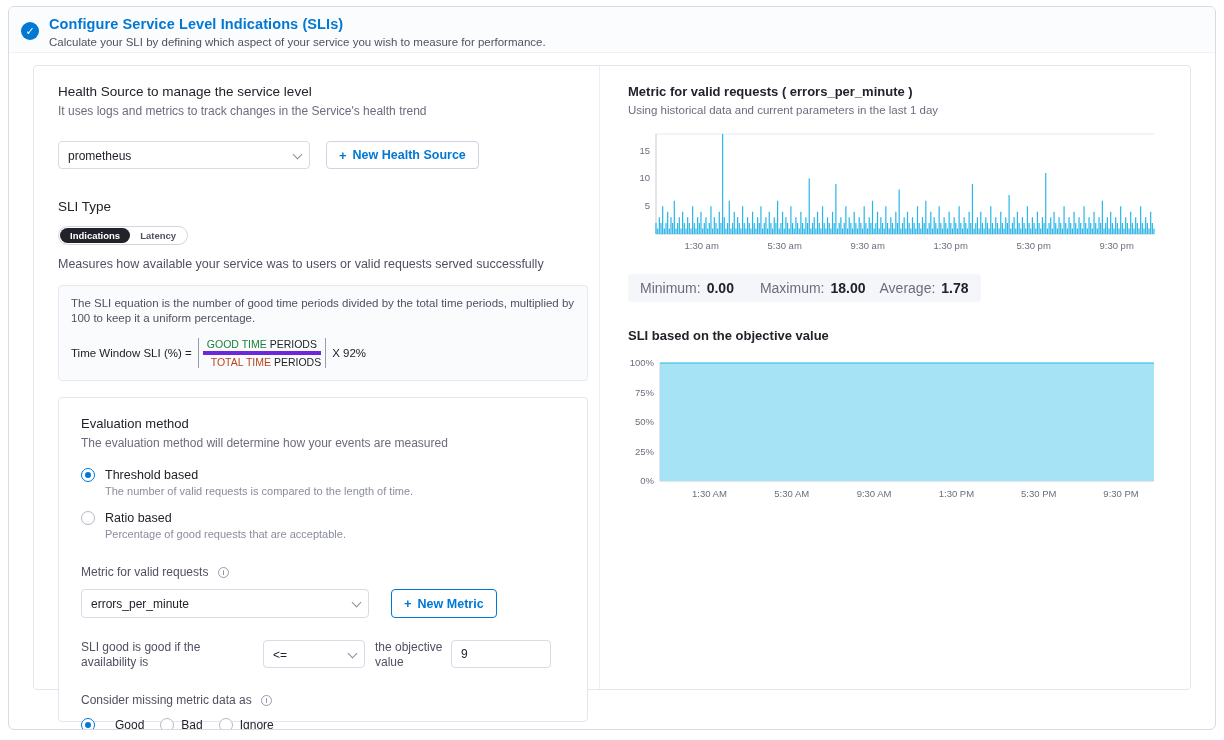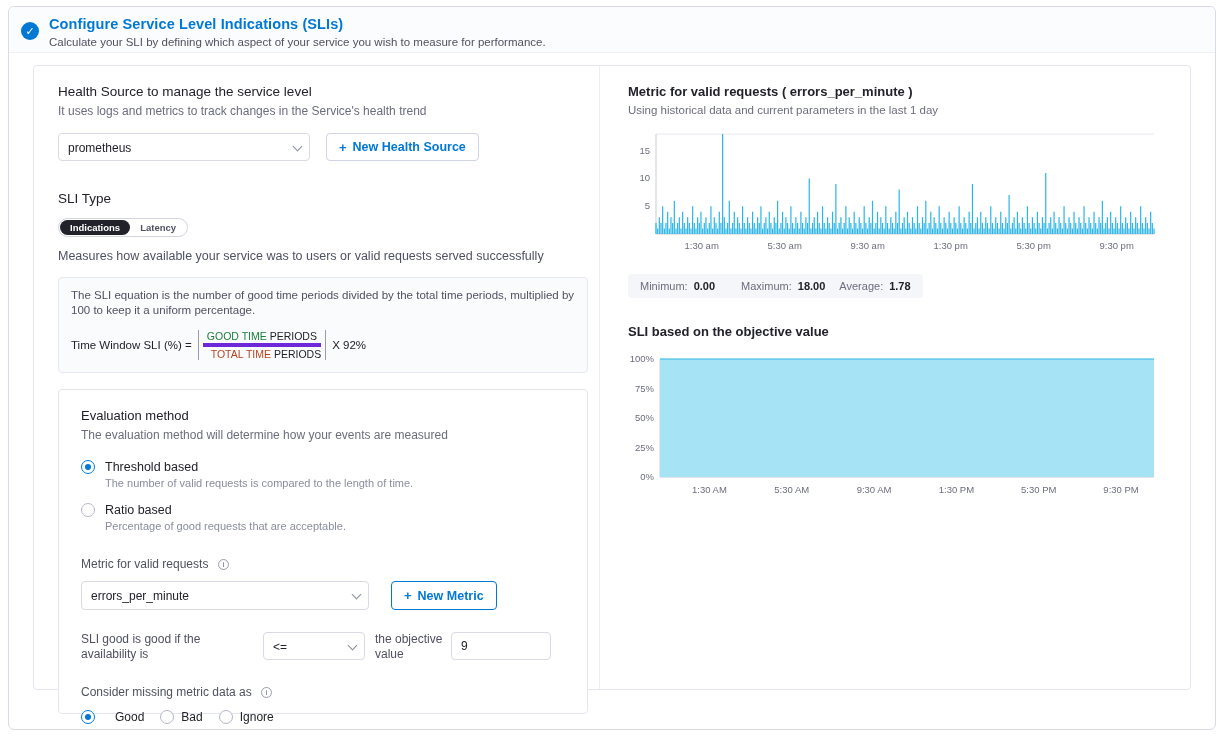--- a/index.html
+++ b/index.html
@@ -250,21 +250,21 @@
   .chart-wrap { position: relative; margin-top: 12px; }
   .axis-lbl { font-size: 9.5px; fill: #6b6d7e; }
   .stats-box {
     display: inline-flex;
     align-items: center;
     gap: 6px;
     background: #f4f6fa;
     border-radius: 3px;
     padding: 6px 12px;
     margin-top: 12px;
-    font-size: 11px;
+    font-size: 14px;
     color: #6b6d7e;
   }
   .stats-box b { color: #22222a; font-weight: bold; }
   .r-title2 { font-size: 13px; color: #22222a; font-weight: bold; margin-top: 26px; }
 </style>
 </head>
 <body>
 
 <div id="page">
   <div class="frame">
@@ -276,21 +276,21 @@
     </div>
 
     <div class="body-wrap">
       <div class="panel">
 
         <div class="left-col">
 
           <div class="sec-title">Health Source to manage the service level</div>
           <div class="sec-sub">It uses logs and metrics to track changes in the Service's health trend</div>
 
-          <div class="row" style="margin-top:15px;">
+          <div class="row" style="margin-top:23px;">
             <div class="select" style="width:252px;">
               <span>prometheus</span>
               <span class="chev"></span>
             </div>
             <div class="btn-link" style="margin-left:16px;">
               <span class="plus">+</span>
               <span>New Health Source</span>
             </div>
           </div>
 

